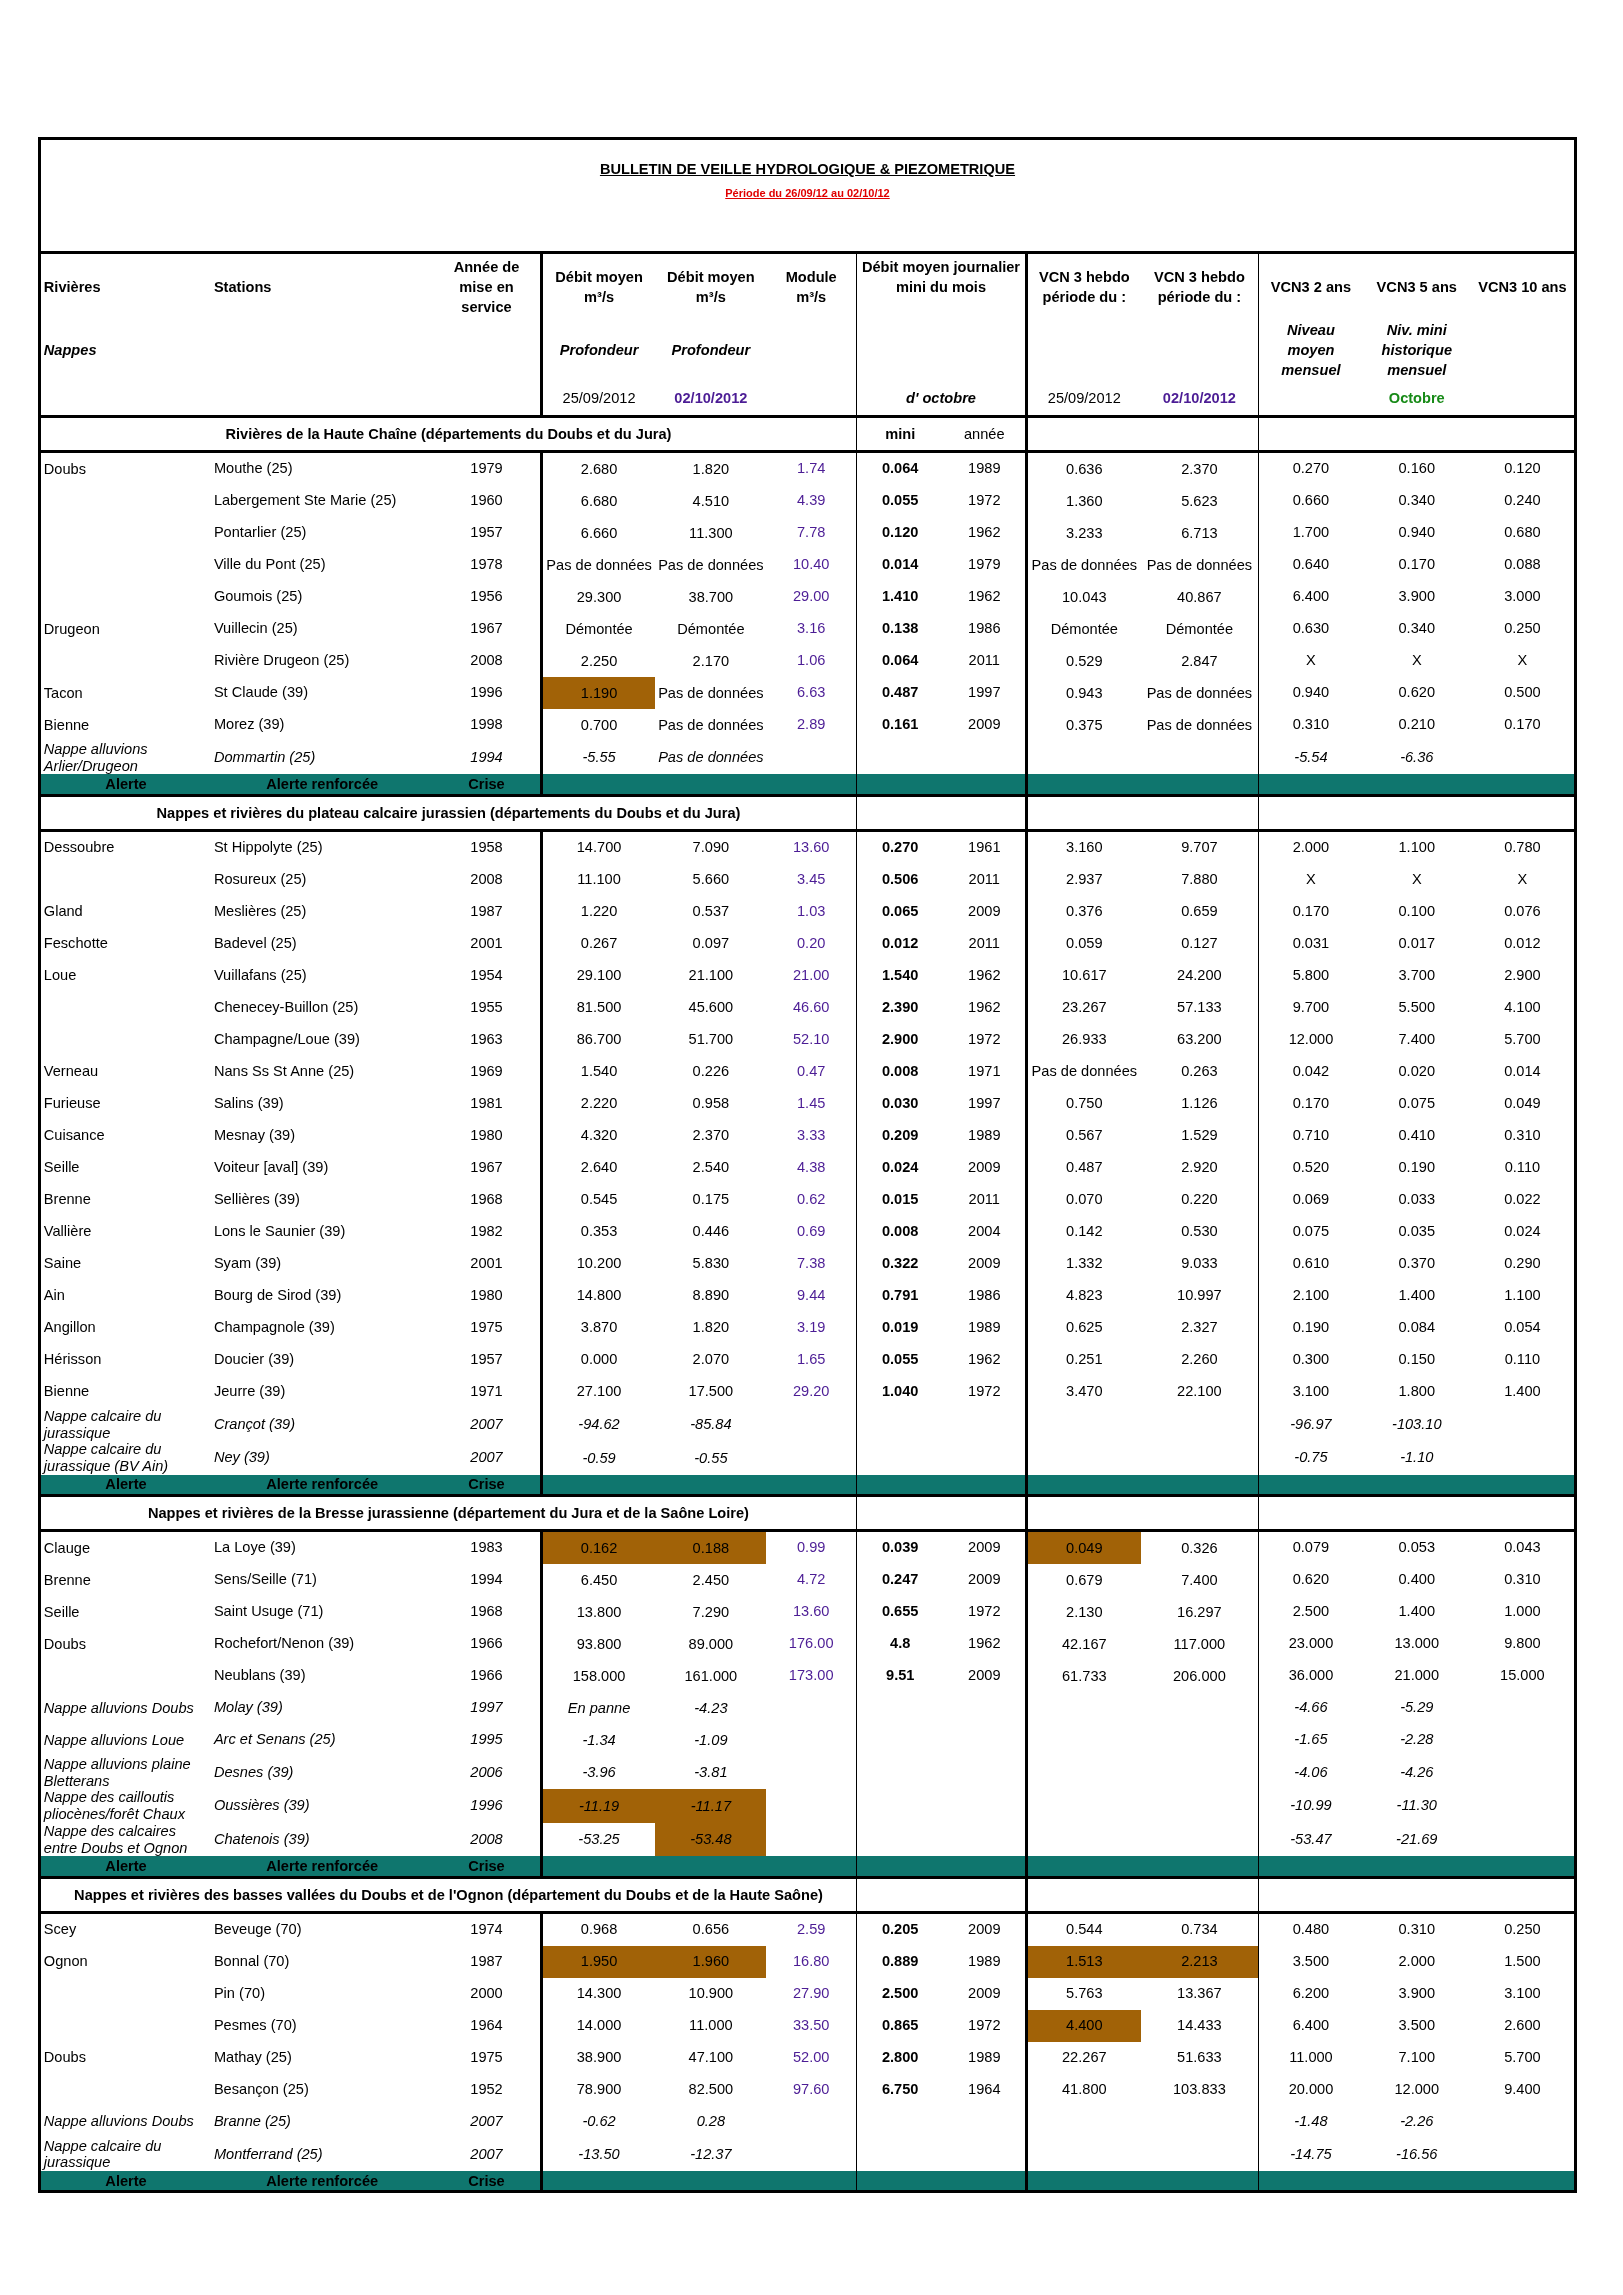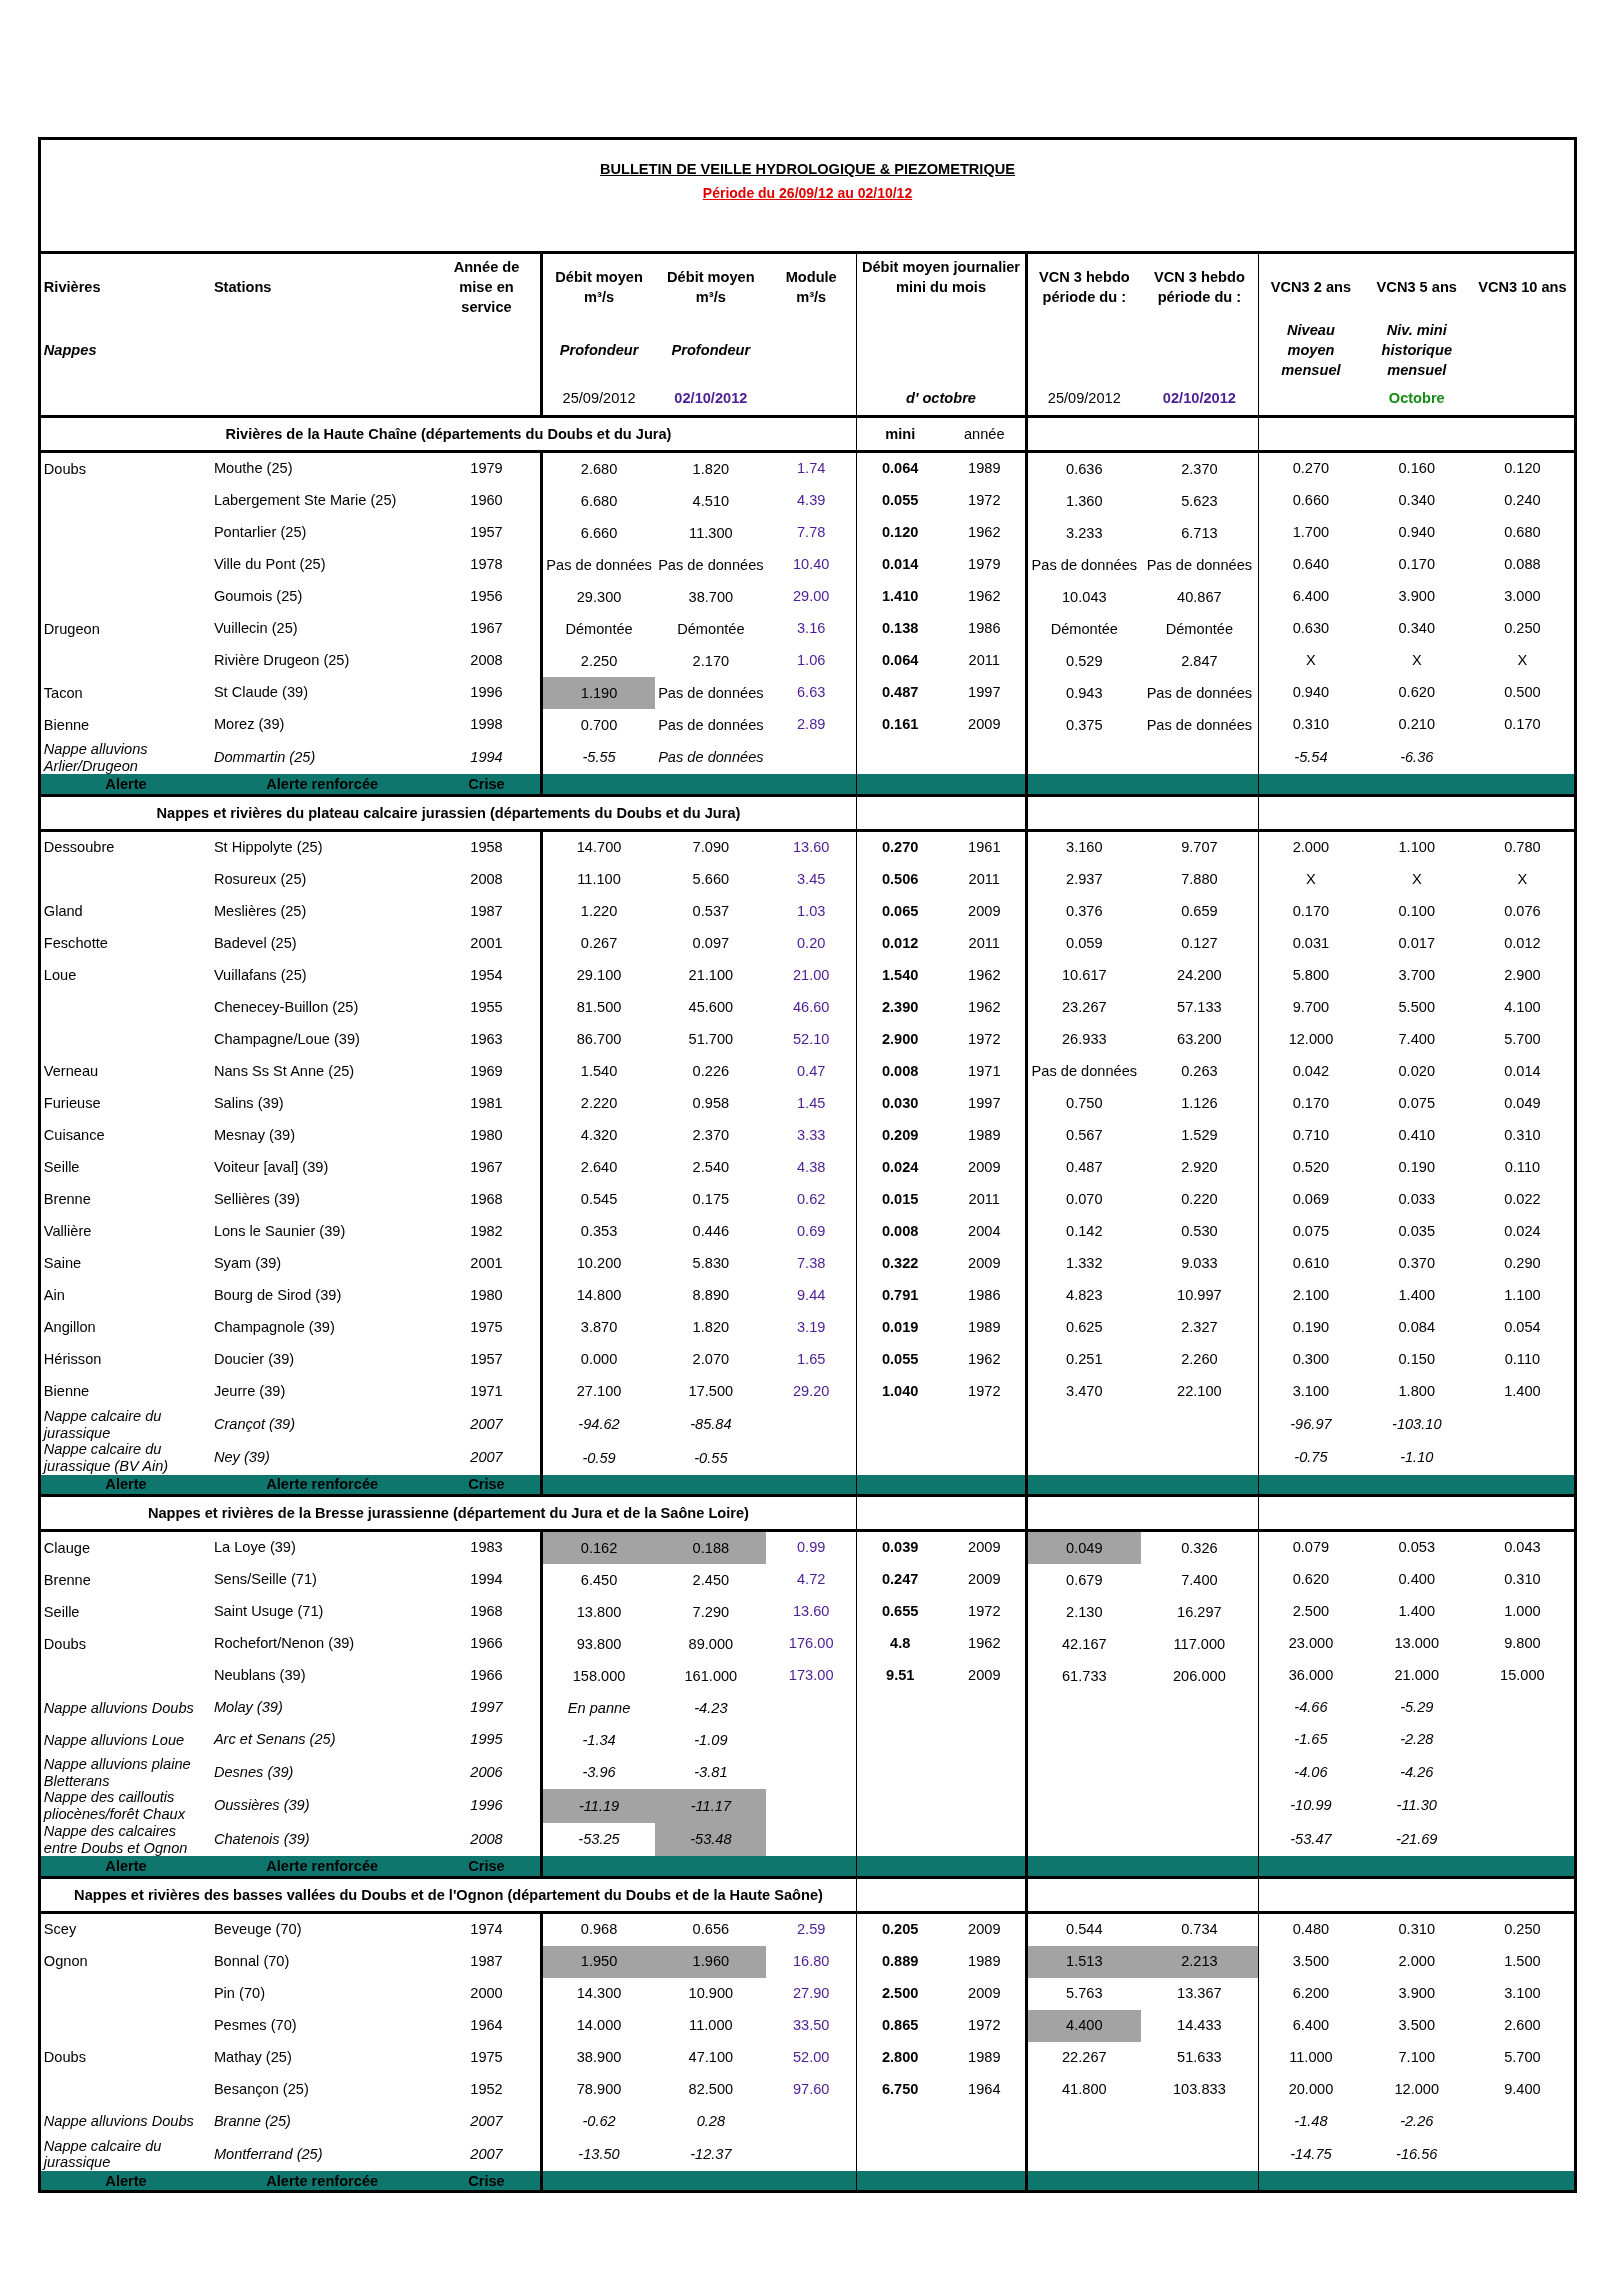--- a/index.html
+++ b/index.html
@@ -2,31 +2,31 @@
 <html style="font-size:11px"><head>
 <meta charset="utf-8">
 <style>
   html,body{margin:0;padding:0;background:#fff;}
   body{width:1623px;height:2295px;position:relative;font-family:"Liberation Sans",sans-serif;color:#000;}
   #sheet{position:absolute;left:38px;top:137px;width:1539px;border:3.5px solid #000;box-sizing:border-box;}
   table{border-collapse:collapse;width:100%;table-layout:fixed;font-size:14.6px;border-radius:22px;}
   td{padding:0 2.8px;text-align:center;vertical-align:middle;white-space:nowrap;overflow:visible;}
   .title-row td{height:111px;border-bottom:3.5px solid #000;}
   .title{font-weight:bold;text-decoration:underline;font-size:14.6px;line-height:23.6px;}
-  .period{color:#e00000;font-weight:bold;text-decoration:underline;font-size:14px;line-height:23.6px;}
+  .period{color:#e00000;font-weight:bold;text-decoration:underline;font-size:11px;line-height:23.6px;}
   .hdr td{font-weight:bold;font-size:14.6px;line-height:20px;}
   .hdr .it{font-style:italic;}
   .l{text-align:left;}
   .bL{border-left:3.5px solid #000;}
   .tL{border-left:1.4px solid #000;}
   .blue{color:#4c1d95;}
   .green{color:#178a17;font-weight:bold;font-size:26px;}
   .bold{font-weight:bold;}
   .it{font-style:italic;}
-  .hl{background:#a3a3a3;}
+  .hl{background:#a16207;}
   .sec td{height:32px;border-top:3.5px solid #000;border-bottom:3.5px solid #000;font-weight:bold;text-align:center;}
   .row td{height:32px;line-height:17.3px;}
   .row td.wrap{white-space:normal;line-height:16.7px;font-size:14.6px;}
   .legend td{height:19.4px;background:#0f766e;font-weight:bold;}
   .small{font-size:12.5px;line-height:16px;}
   .two{white-space:normal;line-height:18px;}
 </style>
 </head>
 <body>
 

